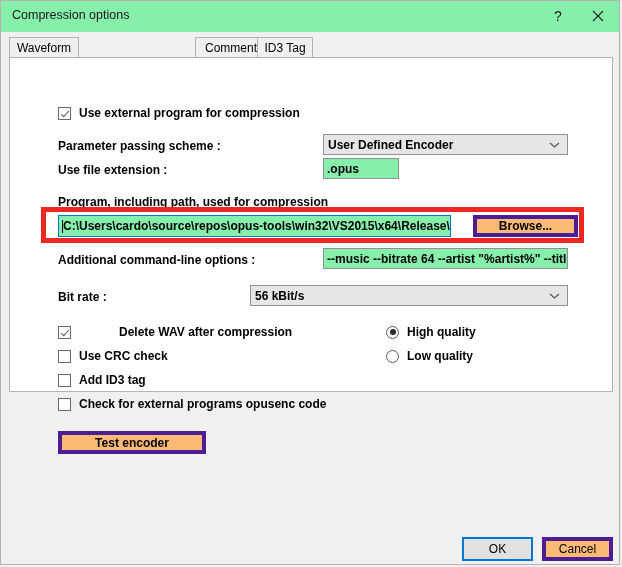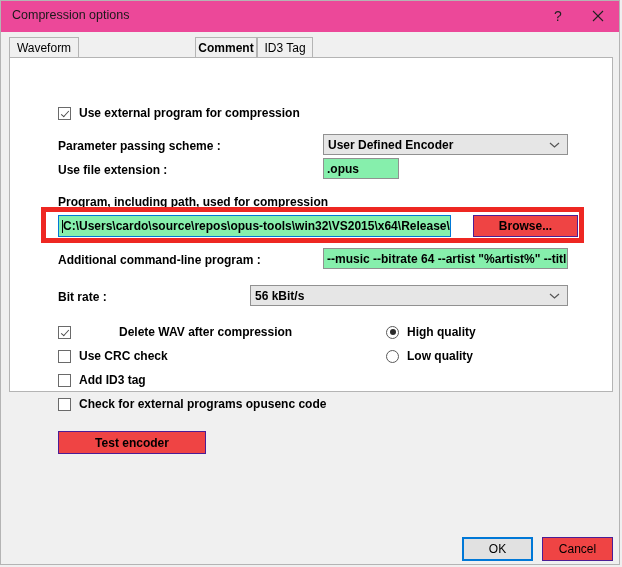--- a/index.html
+++ b/index.html
@@ -23,21 +23,21 @@
     background: #f0f0f0;
     border: 1px solid #b4b4b4;
     box-sizing: border-box;
   }
   
   .titlebar {
     position: absolute;
     left: 0; top: 0;
     width: 100%;
     height: 31px;
-    background: #ec4899;
+    background: #86efac;
   }
   .title-text {
     position: absolute;
     left: 11px;
     top: 7px;
     font-size: 12.5px;
     color: #1a1a1a;
     white-space: nowrap;
   }
   .tb-btn {
@@ -199,22 +199,22 @@
   .combo .arrow {
     position: absolute;
     right: 7px;
     top: 50%;
     transform: translateY(-50%);
     line-height: 0;
   }
   
   .btn {
     position: absolute;
-    background: #ef4444;
-    border: 1px solid #4c1d95;
+    background: #fdba74;
+    border: 4px solid #4c1d95;
     box-sizing: border-box;
     font-size: 12px;
     color: #000;
     display: flex;
     align-items: center;
     justify-content: center;
     white-space: nowrap;
     cursor: default;
   }
   .btn.default {
@@ -249,21 +249,21 @@
           <line x1="11" y1="1" x2="1" y2="11" stroke="#222" stroke-width="1.1"></line>
         </svg>
       </span>
     </div>
   </div>
 
   <div class="tabstrip">
     <div class="tab" style="left:0px; width:70px;">
       <span>Waveform</span>
     </div>
-    <div class="tab" style="left:186px; width:62px;font-weight:bold;">
+    <div class="tab" style="left:186px; width:72px;">
       <span>Comment</span>
     </div>
     <div class="tab" style="left:248px; width:56px;">
       <span>ID3 Tag</span>
     </div>
   </div>
 
   <div class="tabpage">
 
     <div class="cbox-row" style="left:48px; top:48px;">
@@ -288,21 +288,21 @@
 
     <div class="lbl" style="left:48px; top:137px;">Program, including path, used for compression</div>
     <div class="textbox focused" style="left:48px; top:157px; width:393px; height:22px;">
       <span class="caret"></span>
       <span>C:\Users\cardo\source\repos\opus-tools\win32\VS2015\x64\Release\opusenc</span>
     </div>
     <div class="btn" style="left:463px; top:157px; width:105px; height:22px;">
       <span>Browse...</span>
     </div>
 
-    <div class="lbl" style="left:48px; top:195px;">Additional command-line program :</div>
+    <div class="lbl" style="left:48px; top:195px;">Additional command-line options :</div>
     <div class="textbox" style="left:313px; top:190px; width:245px; height:21px;">
       <span>--music --bitrate 64 --artist "%artist%"  --title "%title%</span>
     </div>
 
     <div class="lbl" style="left:48px; top:232px;">Bit rate :</div>
     <div class="combo" style="left:240px; top:227px; width:318px; height:21px;">
       <span>56 kBit/s</span>
       <span class="arrow">
         <svg width="11" height="7" viewBox="0 0 11 7">
           <polyline points="1,1.5 5.5,5.5 10,1.5" fill="none" stroke="#555" stroke-width="1.2"></polyline>

